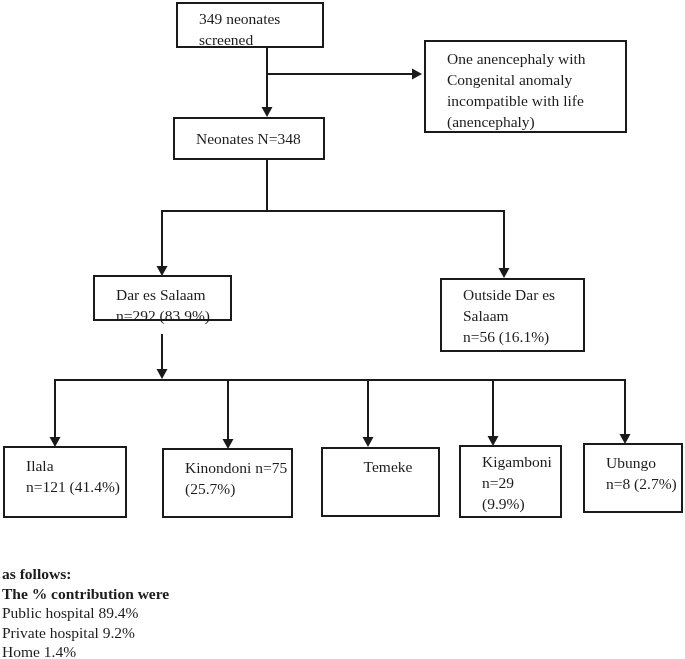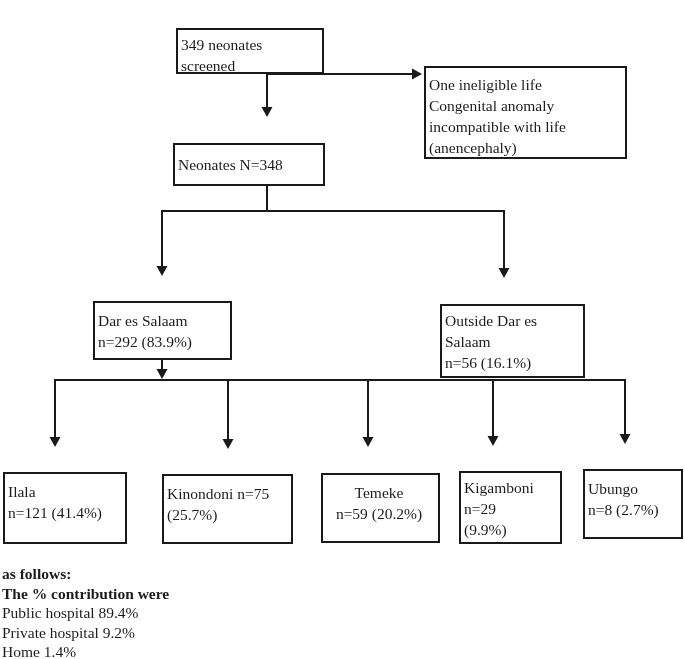--- a/index.html
+++ b/index.html
@@ -23,29 +23,28 @@
     width: 685px;
     height: 659px;
   }
   .box {
     position: absolute;
     box-sizing: border-box;
     border: 2px solid #1a1a1a;
     background: #ffffff;
     font-size: 15.5px;
     line-height: 21px;
-    padding: 4px 6px 0 3px;
+    padding: 4px 6px 0 21px;
     white-space: nowrap;
-    margin-top: 26px;
   }
   .box .line { display: block; }
   #box-screened        { left: 176px; top: 2px;   width: 148px; height: 46px; }
   #box-ineligible      { left: 424px; top: 40px;  width: 203px; height: 93px; padding-top: 6px; }
   #box-neonates-total  { left: 173px; top: 117px; width: 152px; height: 43px; padding-top: 9px; }
-  #box-dar-es-salaam   { left: 93px;  top: 275px; width: 139px; height: 59px; padding-top: 7px; }
+  #box-dar-es-salaam   { left: 93px;  top: 275px; width: 139px; height: 46px; padding-top: 7px; }
   #box-outside-dar     { left: 440px; top: 278px; width: 145px; height: 74px; padding-top: 4px; }
   #box-ilala           { left: 3px;   top: 446px; width: 124px; height: 72px; padding-top: 7px; }
   #box-kinondoni       { left: 162px; top: 448px; width: 131px; height: 70px; padding-top: 7px; }
   #box-temeke          { left: 321px; top: 447px; width: 119px; height: 70px; padding-top: 7px; text-align: center; }
   #box-kigamboni       { left: 459px; top: 445px; width: 103px; height: 73px; padding-top: 4px; }
   #box-ubungo          { left: 583px; top: 443px; width: 100px; height: 70px; padding-top: 7px; }
   #footnote {
     position: absolute;
     left: 2px;
     top: 564px;
@@ -116,21 +115,21 @@
       <polygon class="arrowhead" points="619.5,434 630.5,434 625,444"></polygon>
     </g>
   </svg>
 
   <div class="box" id="box-screened">
     <span class="line">349 neonates</span>
     <span class="line">screened</span>
   </div>
 
   <div class="box" id="box-ineligible">
-    <span class="line">One ineligible life</span>
+    <span class="line">One anencephaly with</span>
     <span class="line">Congenital anomaly</span>
     <span class="line">incompatible with life</span>
     <span class="line">(anencephaly)</span>
   </div>
 
   <div class="box" id="box-neonates-total">
     <span class="line">Neonates N=348</span>
   </div>
 
   <div class="box" id="box-dar-es-salaam">
@@ -149,21 +148,20 @@
     <span class="line">n=121 (41.4%)</span>
   </div>
 
   <div class="box" id="box-kinondoni">
     <span class="line">Kinondoni n=75</span>
     <span class="line">(25.7%)</span>
   </div>
 
   <div class="box" id="box-temeke">
     <span class="line">Temeke</span>
-    <span class="line">n=59 (20.2%)</span>
   </div>
 
   <div class="box" id="box-kigamboni">
     <span class="line">Kigamboni</span>
     <span class="line">n=29</span>
     <span class="line">(9.9%)</span>
   </div>
 
   <div class="box" id="box-ubungo">
     <span class="line">Ubungo</span>

